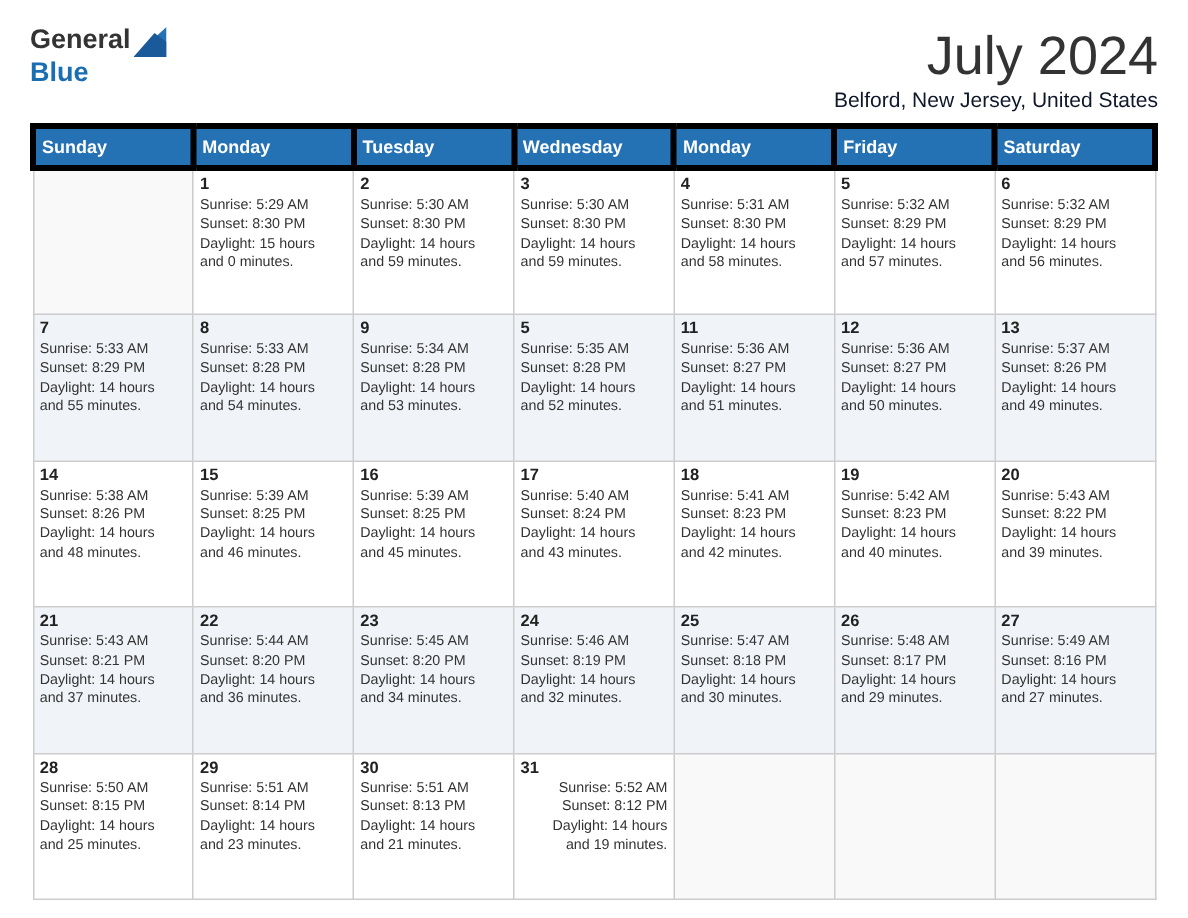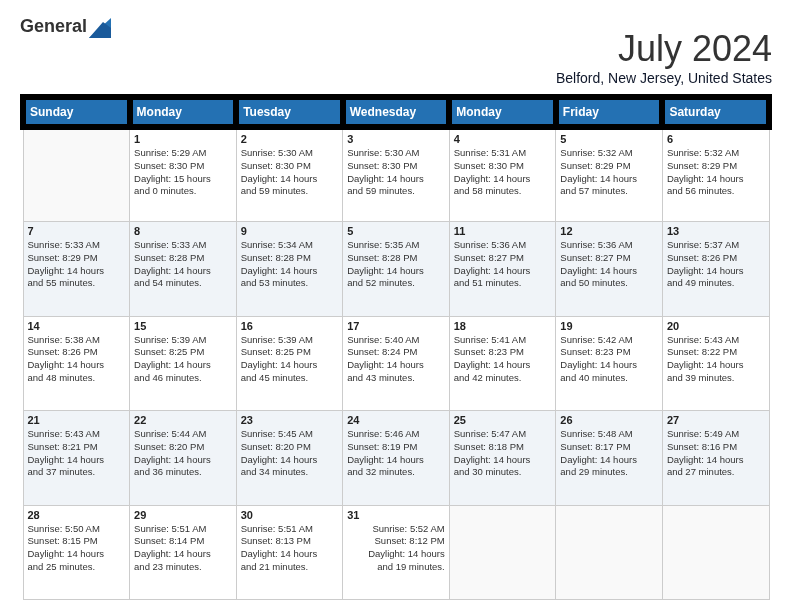--- a/index.html
+++ b/index.html
@@ -29,21 +29,20 @@
     }
     .logo-text {
       font-size: 18px;
       font-weight: bold;
       line-height: 1.2;
     }
     .logo-general { color: #333; }
     .logo-blue { color: #1a6fb3; }
     .title-block {
       text-align: right;
-      margin-top: 12px;
     }
     .month-title {
       font-size: 36px;
       color: #333;
       font-weight: normal;
     }
     .location-title {
       font-size: 14px;
       color: #0f172a;
     }
@@ -54,21 +53,21 @@
       width: 100%;
       table-layout: fixed;
     }
     .calendar th {
       background: #2471b3;
       color: #fff;
       font-size: 12px;
       font-weight: bold;
       padding: 5px 4px;
       text-align: left;
-      border: 6px solid #000000;
+      border: 4px solid #000000;
     }
     .calendar td {
       border: 1px solid #ccc;
       vertical-align: top;
       padding: 3px 4px;
       font-size: 10px;
       color: #333;
       height: 88px;
     }
     .calendar td.empty {
@@ -96,20 +95,21 @@
   <div class="header">
     <div class="logo">
       <div>
         <div style="display:flex;align-items:flex-end;">
           <span class="logo-text logo-general">General</span>
           <svg width="22" height="20" viewBox="0 0 22 20" style="margin-left:2px;">
             <polygon points="0,20 22,0 22,20" fill="#2471b3"></polygon>
             <polygon points="0,20 14,4 22,10 22,20" fill="#1a5a9a"></polygon>
           </svg>
         </div>
+        <div class="logo-text logo-blue">Blue</div>
       </div>
     </div>
     <div class="title-block">
       <div class="month-title">July 2024</div>
       <div class="location-title">Belford, New Jersey, United States</div>
     </div>
   </div>
 
   <table class="calendar">
     <thead>

